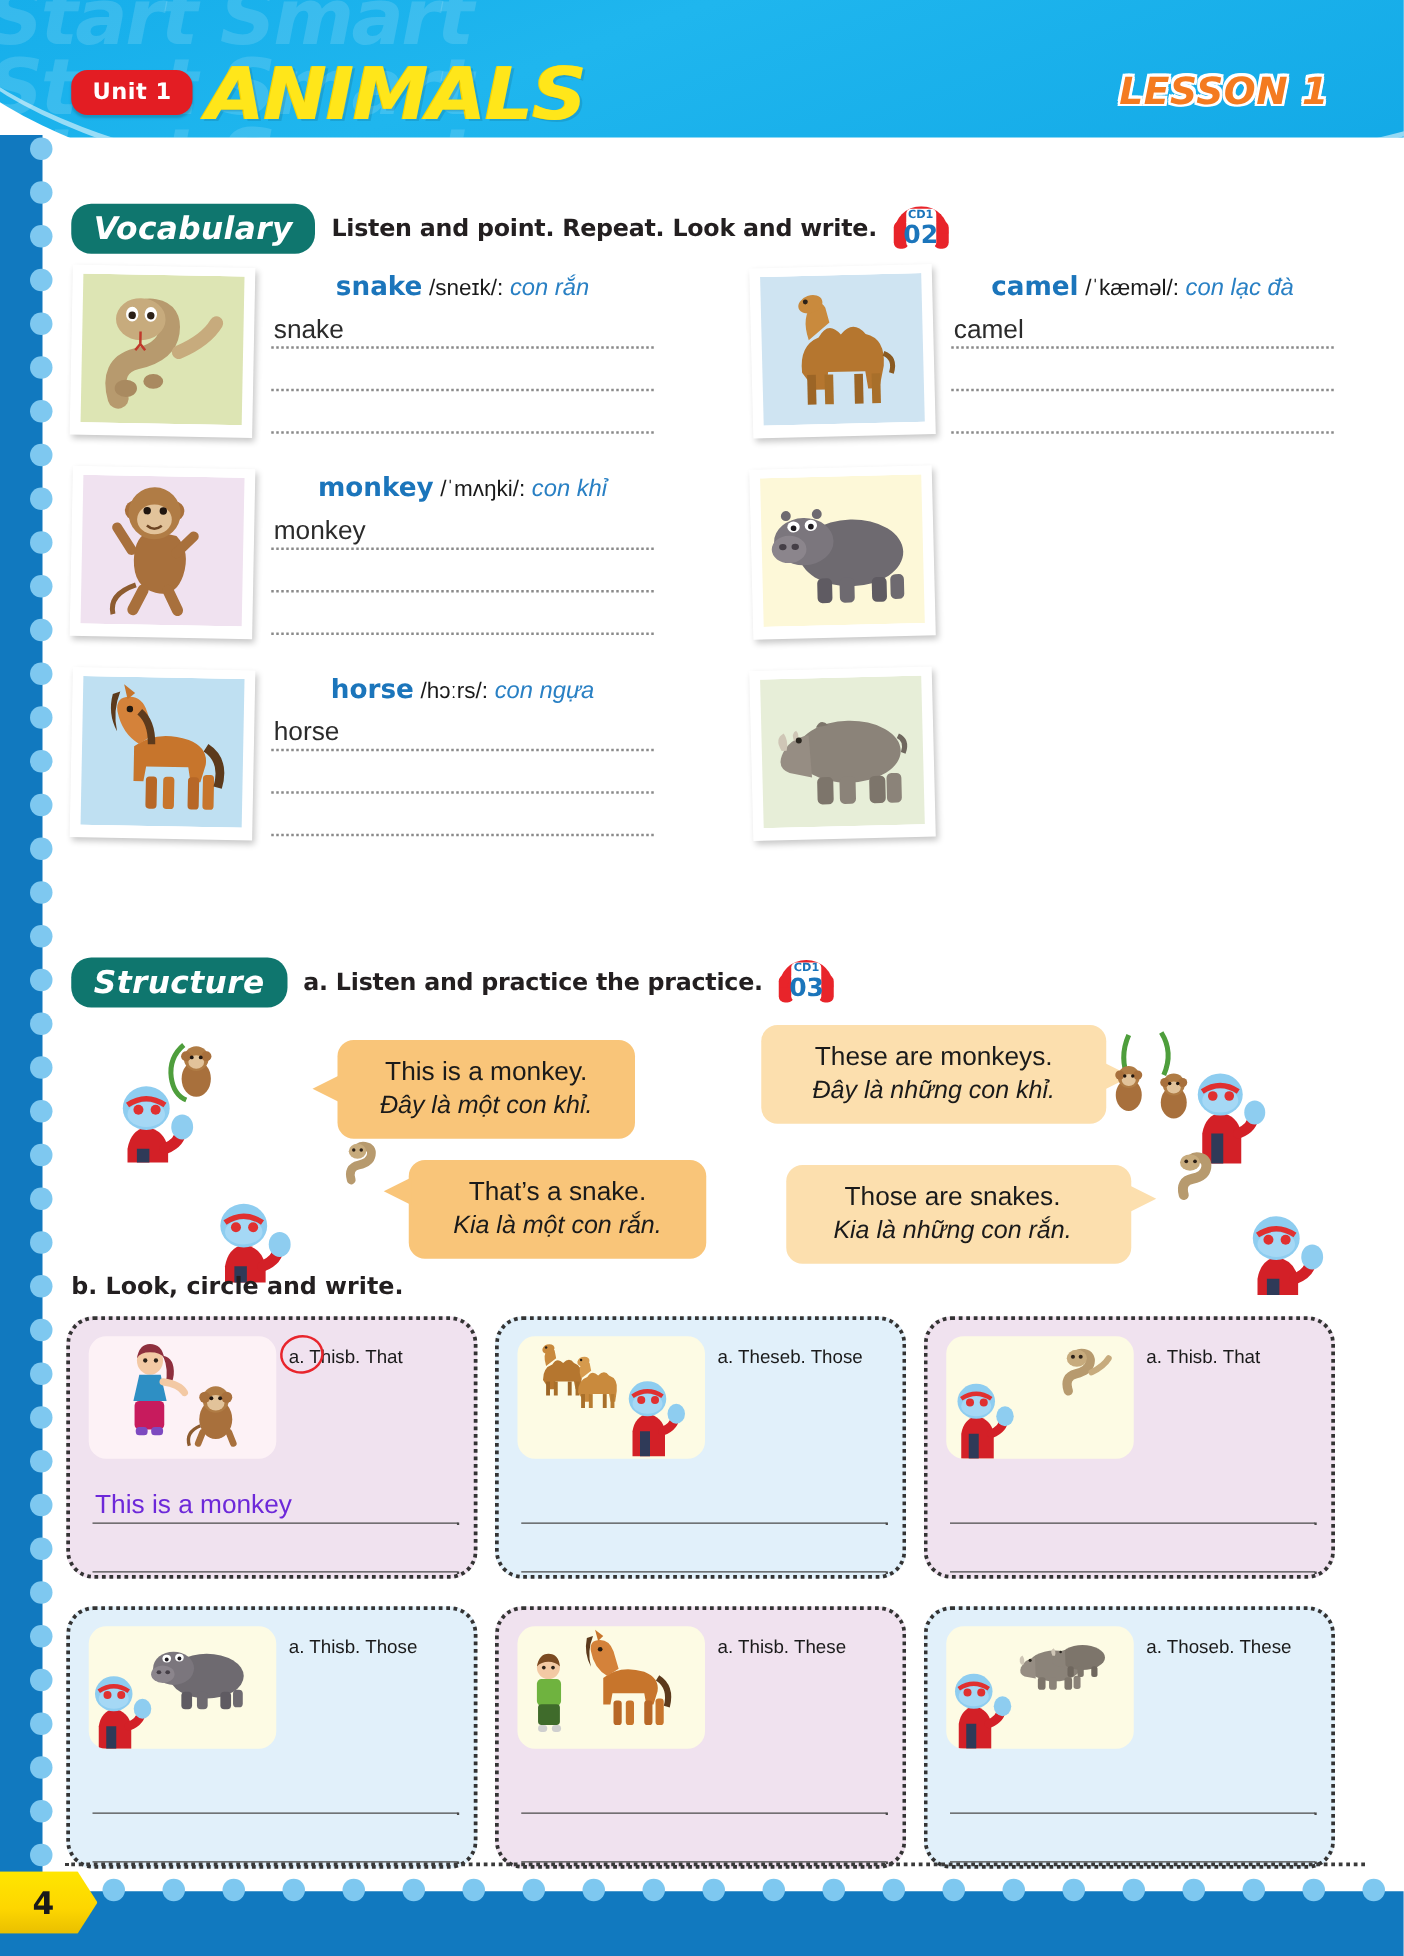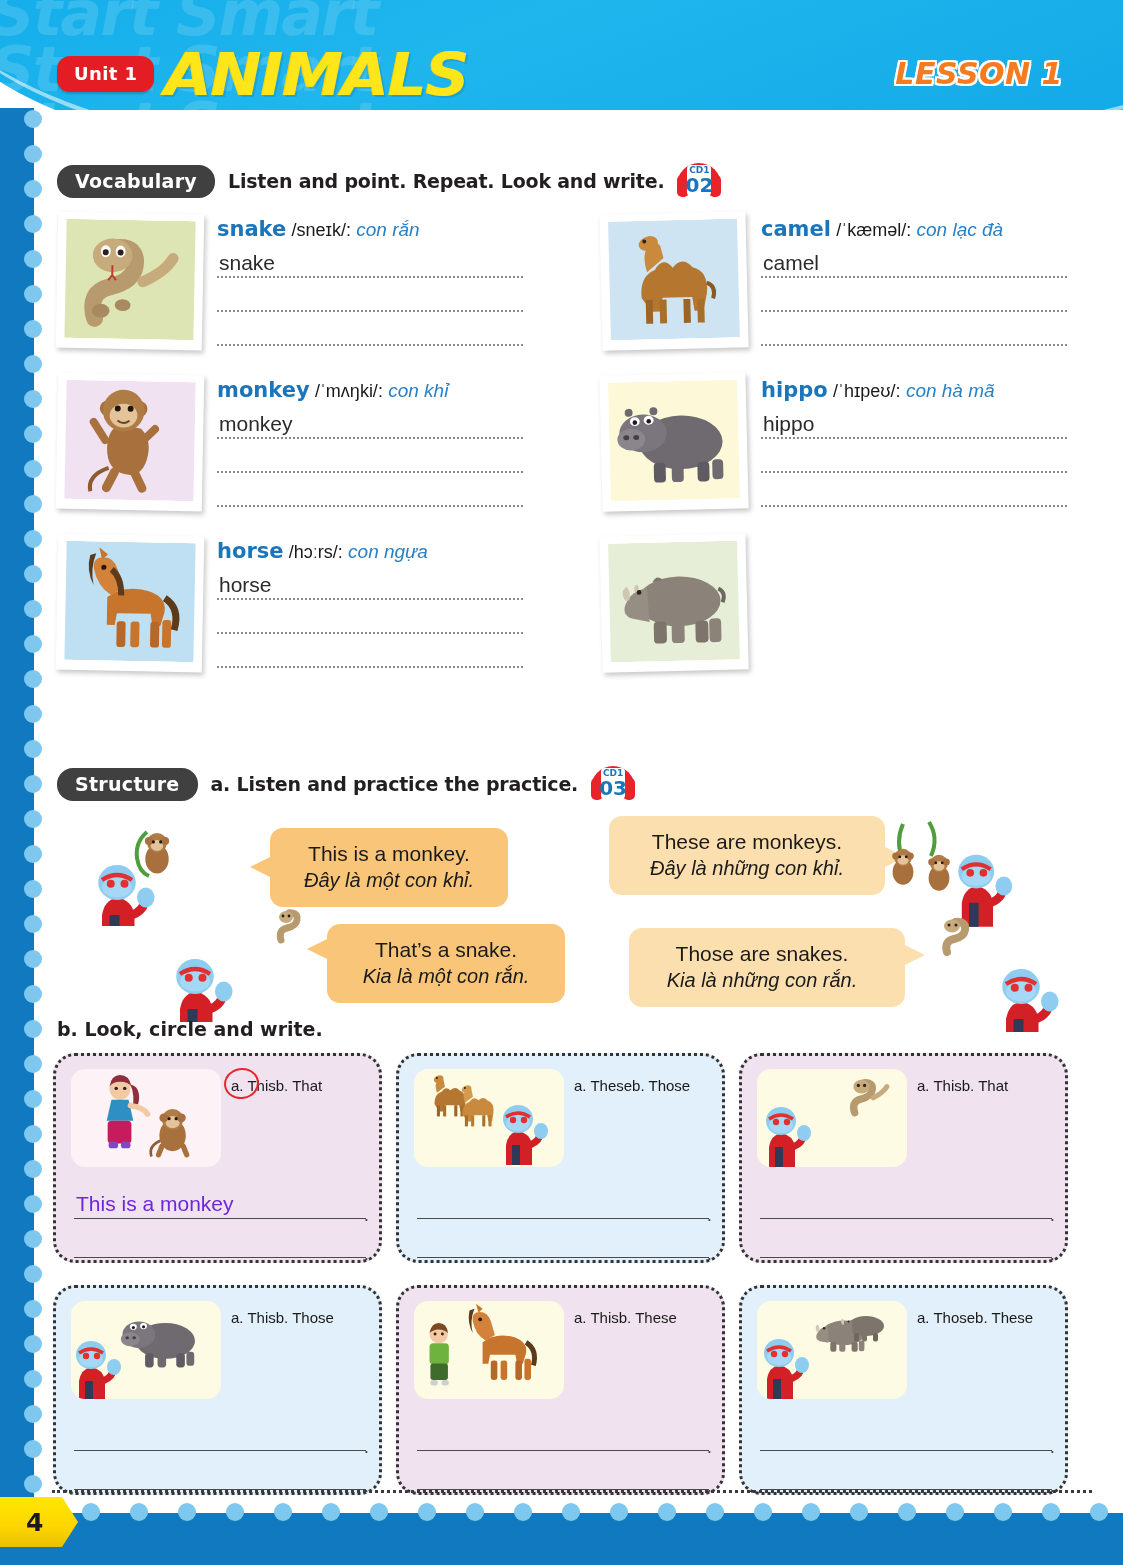--- a/index.html
+++ b/index.html
@@ -101,23 +101,23 @@
     position: absolute; left: 52px; bottom: 72px; width: 1040px; height: 3px;
     border-top: 3px dotted #3a3a3a;
   }
 
   
   .content { position: absolute; left: 0; top: 118px; width: 1123px; }
 
   
   .pill {
     display: inline-block;
-    background: #404040; color: #fff;
+    background: #0f766e; color: #fff;
     font-family: "DejaVu Sans", sans-serif;
-    font-weight: bold; font-size: 19px;
+    font-weight: bold; font-style: italic; font-size: 25px;
     padding: 5px 18px 6px; border-radius: 16px;
     letter-spacing: .3px;
   }
   .sec-head {
     display: flex; align-items: center; gap: 13px;
   }
   .sec-instr {
     font-family: "DejaVu Sans", sans-serif;
     font-weight: bold; font-size: 19px; color: #231f20;
     letter-spacing: -.2px;
@@ -142,21 +142,21 @@
     line-height: 1;
   }
   .cd-icon .plate .t1 { font-size: 9px; }
   .cd-icon .plate .t2 { font-size: 20px; }
 
   
   .vocab-grid {
     position: absolute; left: 57px; top: 95px; width: 1010px;
   }
   .vocab-row { display: flex; gap: 78px; margin-bottom: 25px; }
-  .vocab-item { display: flex; gap: 14px; width: 466px; }
+  .vocab-item { display: flex; gap: 14px; width: 466px; text-align: center; }
 
   .photo {
     flex: none; width: 146px; height: 136px;
     background: #fff; padding: 7px 7px 10px;
     box-shadow: 2px 3px 5px rgba(0,0,0,.22);
     transform: rotate(-1.2deg);
   }
   .photo .inner {
     width: 100%; height: 100%;
     display: flex; align-items: center; justify-content: center;
@@ -437,28 +437,20 @@
     <circle cx="26" cy="41" r="2.3" fill="#1d1a1f"></circle>
                 <circle cx="40" cy="40" r="2.3" fill="#1d1a1f"></circle>
     <circle cx="20" cy="31" r="4" fill="#6e6a70"></circle>
                 <circle cx="45" cy="30" r="4" fill="#6e6a70"></circle>
     <rect x="44" y="82" width="12" height="20" rx="4" fill="#5f5b62"></rect>
     <rect x="62" y="82" width="12" height="20" rx="4" fill="#6e6a70"></rect>
     <rect x="88" y="82" width="12" height="20" rx="4" fill="#5f5b62"></rect>
     <rect x="103" y="80" width="11" height="20" rx="4" fill="#6e6a70"></rect>
               </svg>
             </div>
-          </div>
-          <div class="vocab-text">
-            <div class="word-line"><span class="w">hippo</span> <span class="ipa">/ˈhɪpeʊ/:</span> <span class="vn">con hà mã</span></div>
-            <div class="write-line">
-              <span class="ans">hippo</span>
-            </div>
-            <div class="write-line"></div>
-            <div class="write-line"></div>
           </div>
         </div>
       </div>
       <div class="vocab-row">
         <div class="vocab-item">
           <div class="photo" style="transform:rotate(1.1deg)">
             <div class="inner">
               <svg viewBox="0 0 130 120">
                 <rect width="130" height="120" fill="#bfe0f2"></rect>
     <path d="M42 56 q18-14 44-6 q16 6 14 20 l-4 14 h-8 l-2-12 h-34 l-2 12 h-8z" fill="#c7752c"></path>

